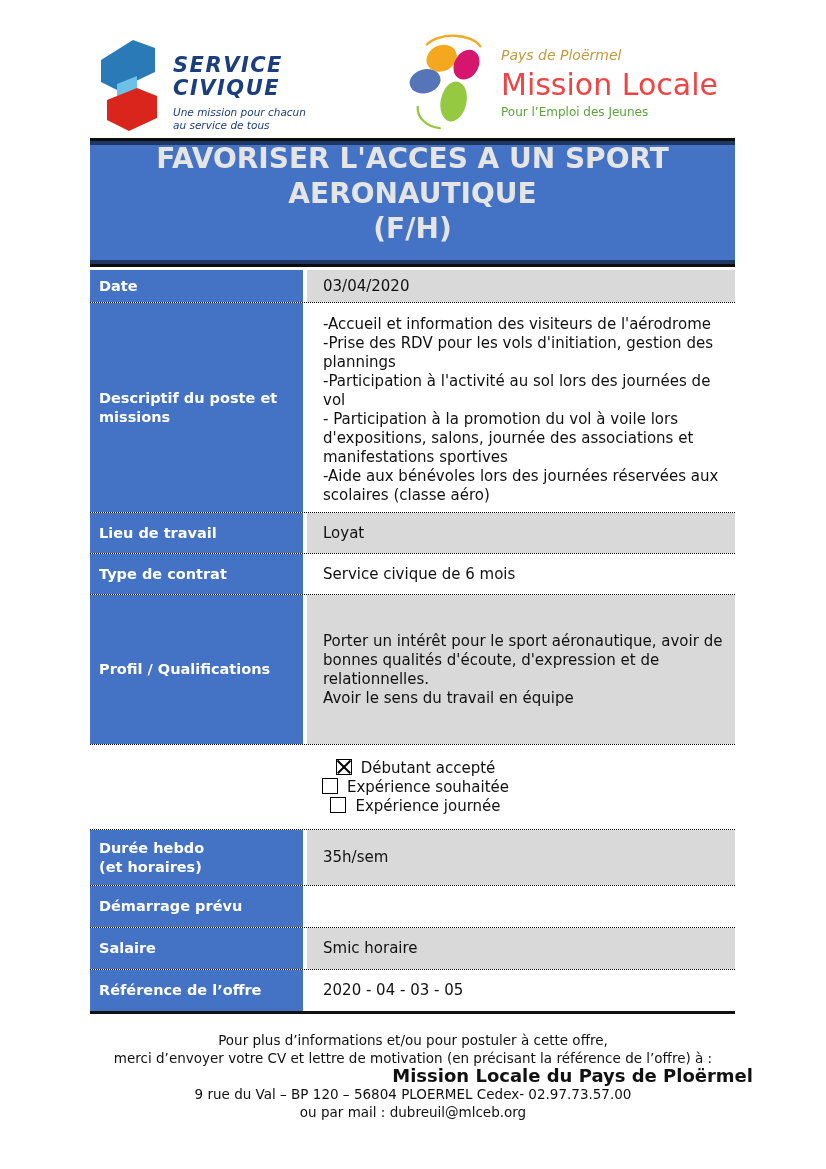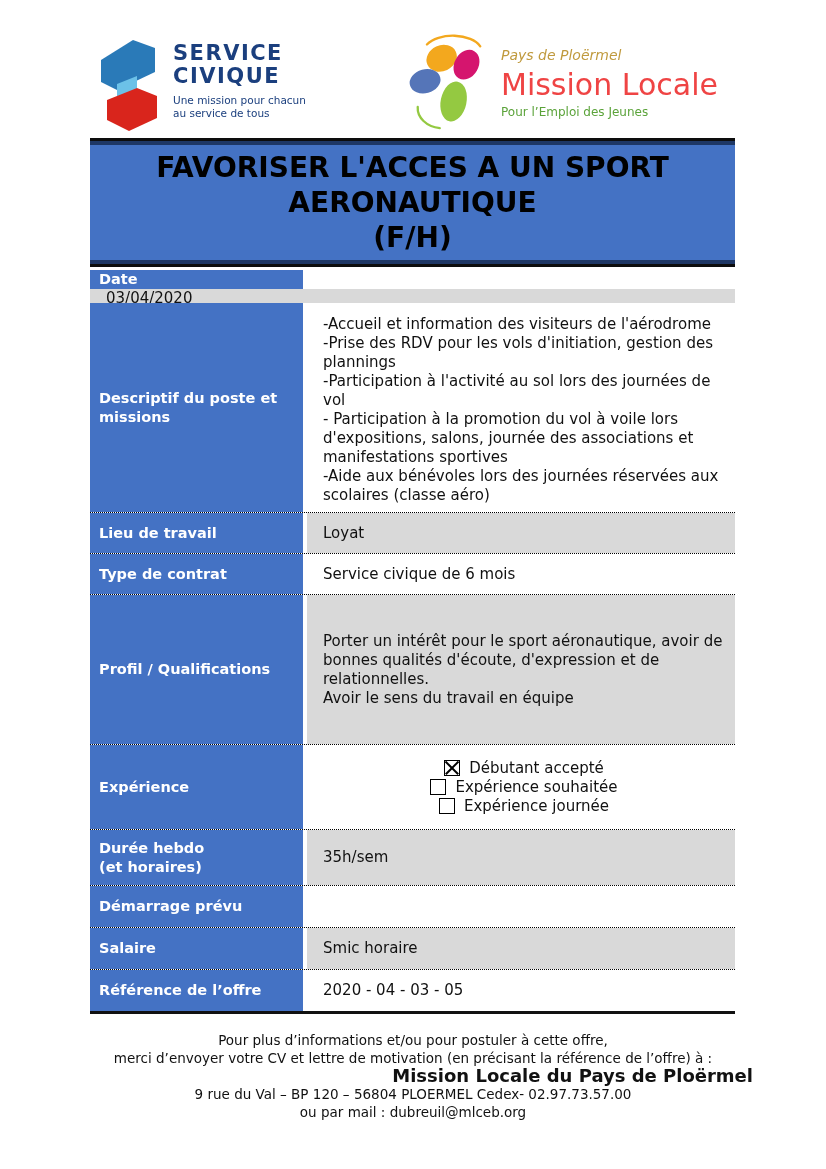--- a/index.html
+++ b/index.html
@@ -2,56 +2,56 @@
 <html><head>
 <meta charset="utf-8">
 <style>
   html,body{margin:0;padding:0;background:#fff;}
   .page{position:relative;width:826px;height:1169px;background:#fff;overflow:hidden;
         font-family:"DejaVu Sans","Liberation Sans",sans-serif;color:#111;}
 
   
   .logo-sc{position:absolute;top:38px;left:95px;display:flex;}
   .sc-mark{width:66px;height:95px;flex:0 0 auto;}
-  .sc-text{margin-left:12px;margin-top:4px;}
+  .sc-text{margin-left:12px;margin-top:16px;font-style:italic;}
   .sc-name{font-weight:bold;font-size:21px;line-height:23px;letter-spacing:1.5px;color:#1b3f7e;}
   .sc-tagline{margin-top:6px;font-size:10.5px;line-height:13px;color:#1b3f7e;white-space:pre-line;}
 
   .logo-ml{position:absolute;top:33px;left:403px;display:flex;}
   .ml-flower{width:92px;height:102px;flex:0 0 auto;}
   .ml-text{margin-left:6px;margin-top:10px;}
   .ml-region{font-style:italic;font-size:14px;line-height:25px;color:#c09a3e;}
   .ml-name{font-size:30px;line-height:34px;color:#ef4444;}
   .ml-tagline{font-size:12px;line-height:21px;color:#5ba33a;}
 
   
   .banner{position:absolute;top:138px;left:90px;width:645px;height:129px;box-sizing:border-box;
           background:#4472c4;border-top:3px solid #0d0d0d;border-bottom:3px solid #0d0d0d;
           box-shadow:inset 0 4px 0 #1e3765, inset 0 -4px 0 #1e3765;
-          display:flex;align-items:center;justify-content:center;text-align:center;
-          color:#000000;font-weight:bold;font-size:28px;line-height:35px;white-space:pre-line;}
+          display:flex;justify-content:center;text-align:center;
+          color:#e5e5e5;font-weight:bold;font-size:28px;line-height:35px;white-space:pre-line;}
 
   
   .offer-table{position:absolute;top:270px;left:90px;width:645px;border-bottom:3px solid #111;}
   .row{display:flex;border-bottom:1px dotted #000;box-sizing:border-box;}
   .row:last-child{border-bottom:none;}
   .cell-label{width:217px;flex:0 0 auto;box-sizing:border-box;background:#4472c4;color:#fff;
               font-weight:bold;font-size:14.5px;line-height:19px;padding:0 6px 0 9px;
               display:flex;align-items:center;border-right:4px solid #fff;white-space:pre-line;}
   .cell-value{flex:1;box-sizing:border-box;font-size:15px;line-height:19px;color:#111;
               display:flex;align-items:center;padding:0 10px 0 16px;white-space:pre-line;}
   .bg-gray .cell-value{background:#d9d9d9;}
   .bg-white .cell-value{background:#fff;}
-  .h33{height:33px;flex-direction:column;} .h210{height:210px;} .h41{height:41px;} .h150{height:150px;}
+  .h33{height:33px;} .h210{height:210px;} .h41{height:41px;} .h150{height:150px;}
   .h85{height:85px;} .h56{height:56px;} .h42{height:42px;}
   .row-descriptif .cell-value{align-items:flex-start;padding-top:12px;}
 
   
   .chk-col{display:flex;flex-direction:column;justify-content:center;}
-  .chk-option{display:flex;align-items:center;height:19px;}
+  .chk-option{display:flex;height:19px;}
   .checkbox{width:14px;height:14px;border:1.6px solid #000;background:#fff;margin-right:9px;
             position:relative;flex:0 0 auto;display:inline-block;}
   .checkbox.checked::before,.checkbox.checked::after{content:"";position:absolute;left:-2px;top:6px;
             width:18px;height:1.6px;background:#000;}
   .checkbox.checked::before{transform:rotate(45deg);}
   .checkbox.checked::after{transform:rotate(-45deg);}
 
   
   .footer{position:absolute;top:1031px;left:73px;width:680px;text-align:center;
           font-size:13.5px;line-height:18px;color:#111;}
@@ -131,21 +131,20 @@
       <div class="cell-value">Service civique de 6 mois</div>
     </div>
 
     <div class="row h150 bg-gray">
       <div class="cell-label">Profil / Qualifications</div>
       <div class="cell-value">Porter un intérêt pour le sport aéronautique, avoir de bonnes qualités d'écoute, d'expression et de relationnelles.
 Avoir le sens du travail en équipe</div>
     </div>
 
     <div class="row h85 bg-white">
-      <div class="cell-label">Expérience</div>
       <div class="cell-value chk-col">
         <div class="chk-option">
           <span class="checkbox checked"></span>
           <span>Débutant accepté</span>
         </div>
         <div class="chk-option">
           <span class="checkbox"></span>
           <span>Expérience souhaitée</span>
         </div>
         <div class="chk-option">

